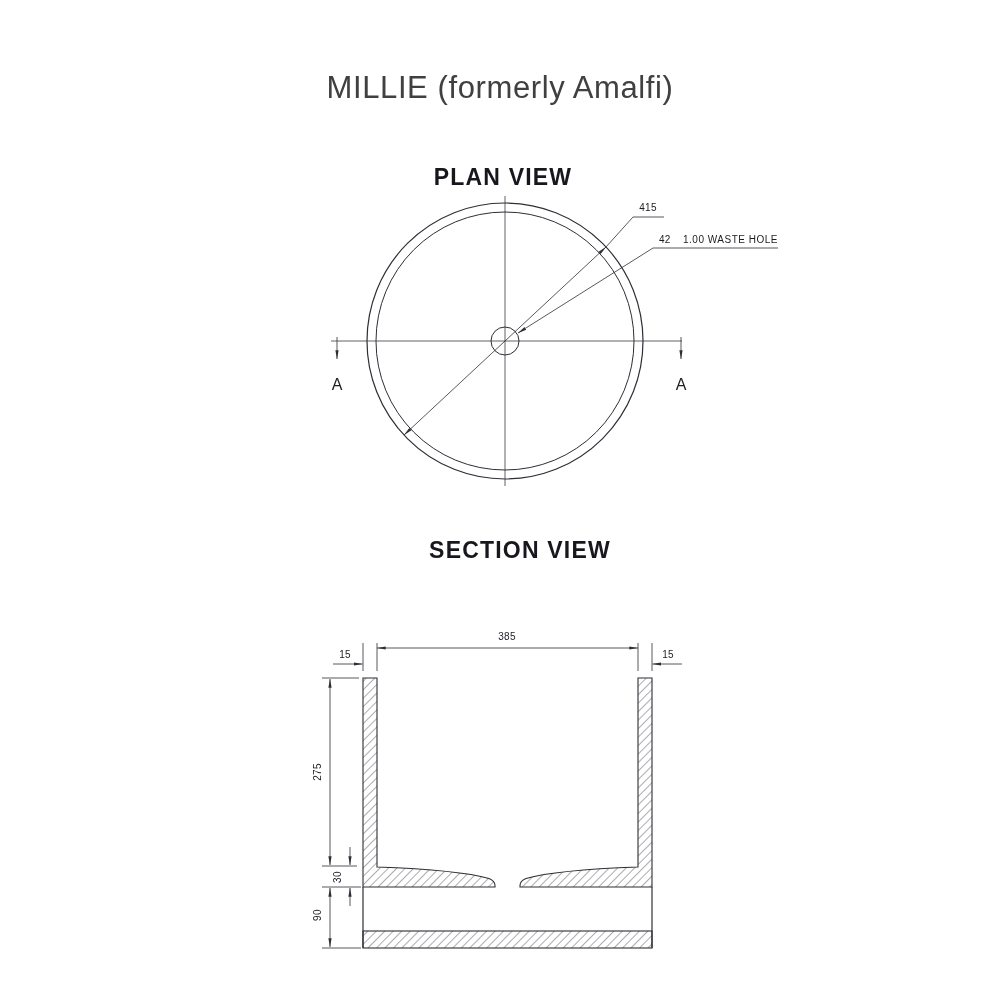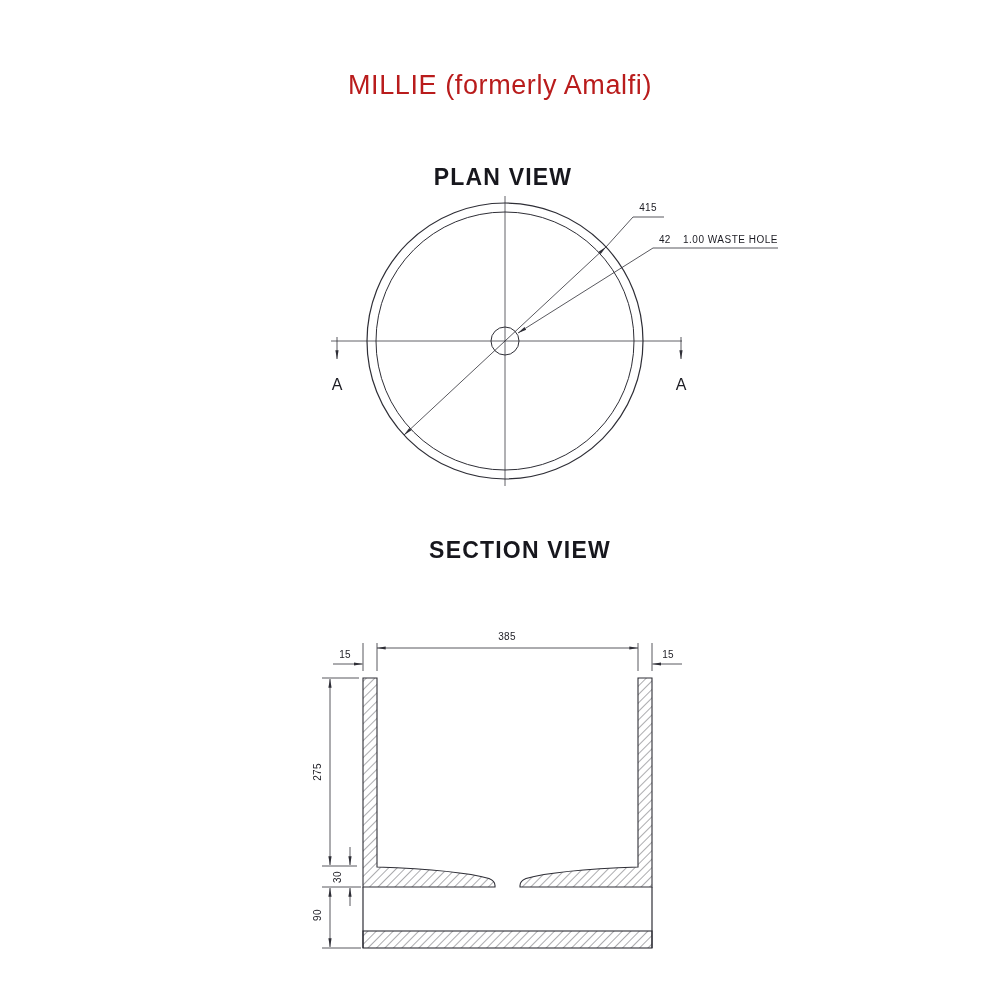--- a/index.html
+++ b/index.html
@@ -7,24 +7,24 @@
     width: 1000px; height: 1000px;
     background: #ffffff;
     font-family: "Liberation Sans", sans-serif;
     overflow: hidden;
     position: relative;
   }
   .page-title {
     position: absolute;
     top: 70px; left: 0; right: 0;
     text-align: center;
-    font-size: 27px;
+    font-size: 31px;
     font-weight: 400;
     letter-spacing: 0.6px;
-    color: #b91c1c;
+    color: #404040;
   }
   .view-heading {
     position: absolute;
     left: 0; right: 0;
     text-align: center;
     font-size: 23px;
     font-weight: 700;
     letter-spacing: 1.2px;
     color: #17171D;
   }

